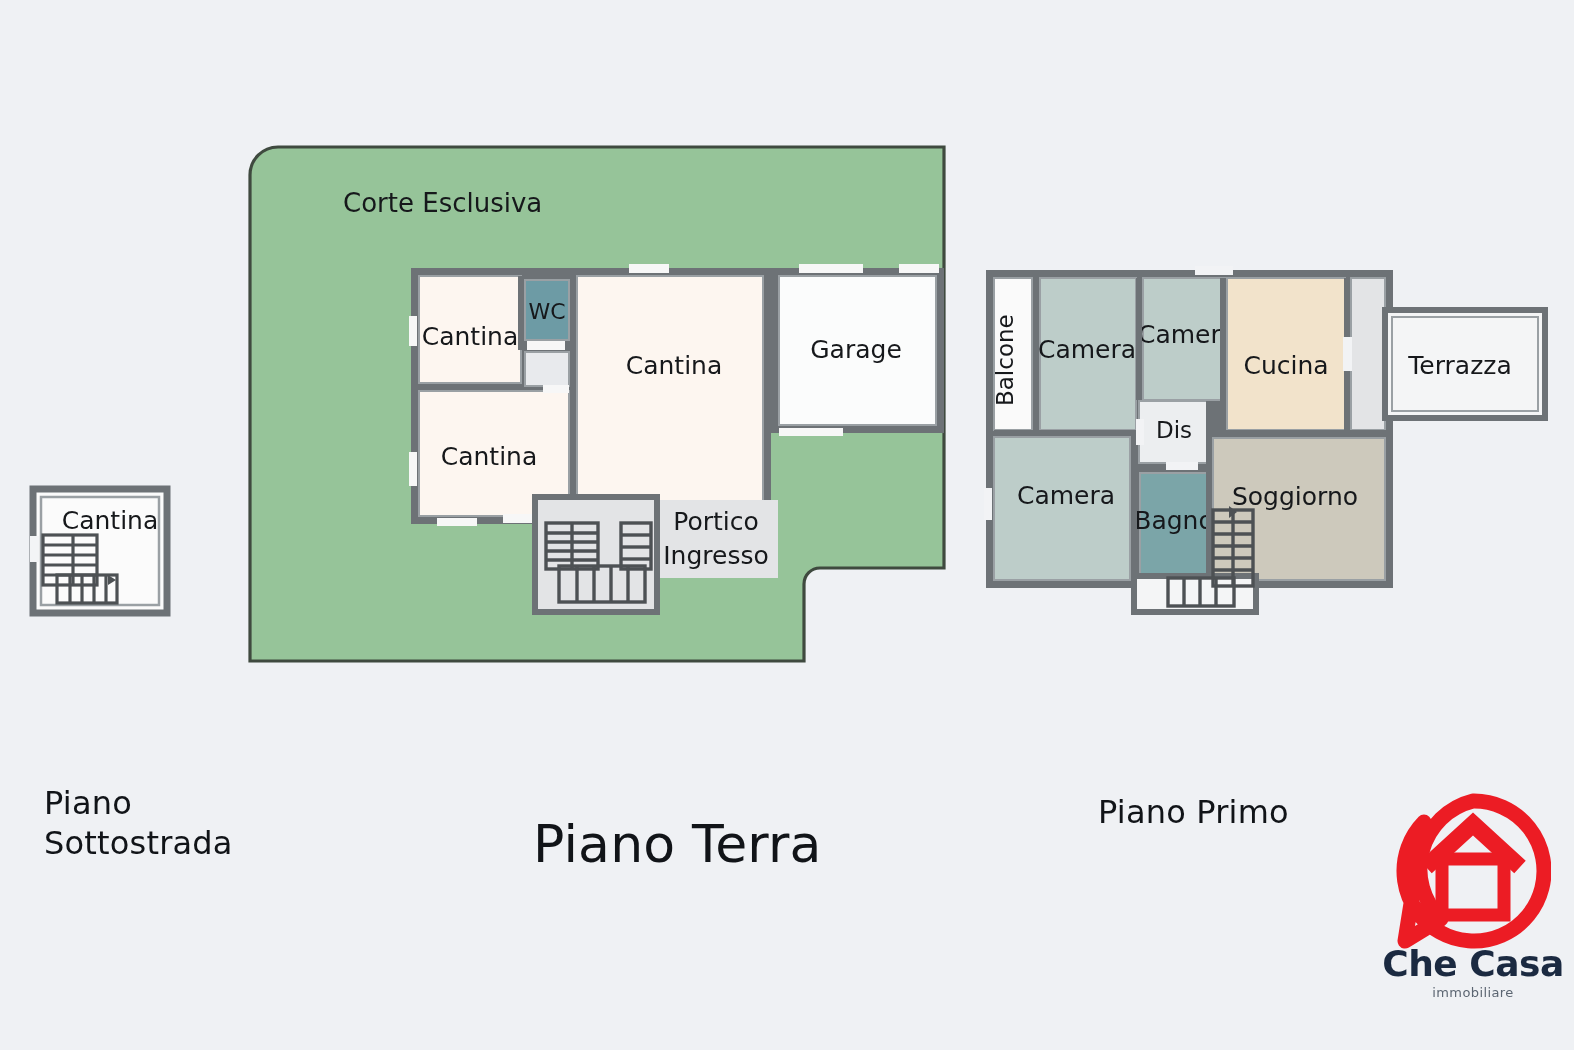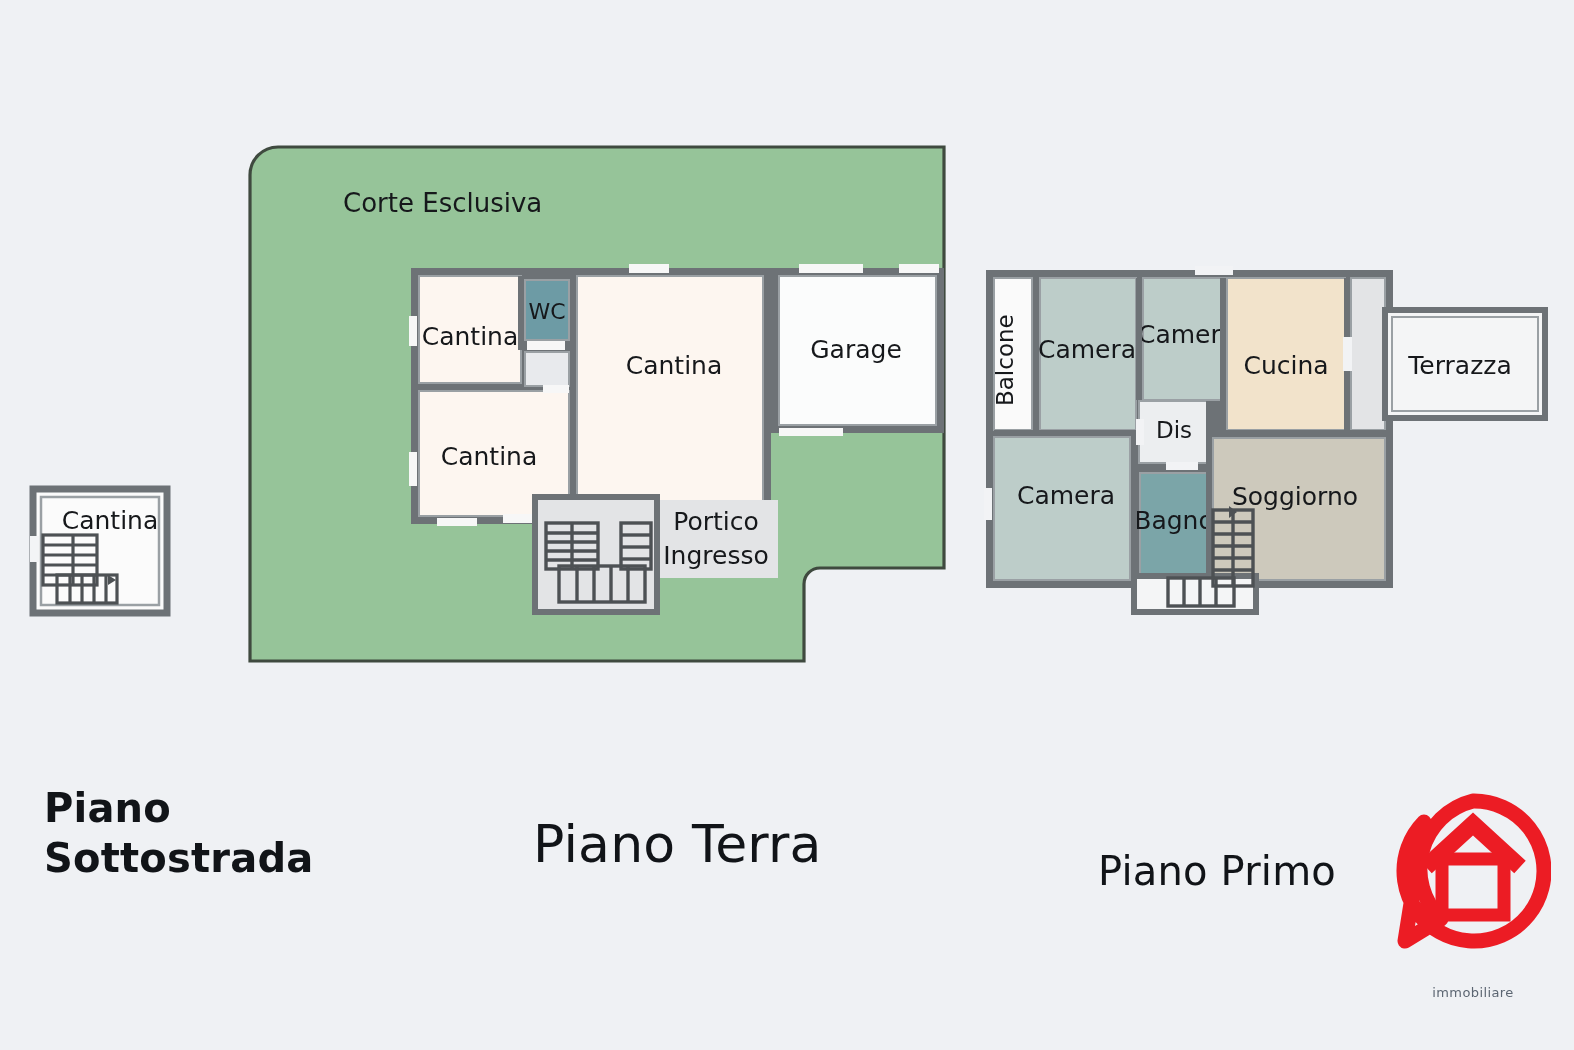--- a/index.html
+++ b/index.html
@@ -29,32 +29,31 @@
     position: absolute;
     color: #111418;
     font-weight: 400;
     letter-spacing: 0.2px;
     white-space: pre-line;
     line-height: 1.25;
   }
   #label-sottostrada {
     left: 44px;
     top: 783px;
-    font-size: 40px;
-    font-weight: bold;
+    font-size: 32px;
   }
   #label-terra {
     left: 533px;
     top: 812px;
     font-size: 52px;
   }
   #label-primo {
     left: 1098px;
-    top: 846px;
-    font-size: 40px;
+    top: 792px;
+    font-size: 32px;
   }
   
   #logo {
     position: absolute;
     left: 1375px;
     top: 793px;
     width: 196px;
     height: 222px;
   }
   #logo-mark {
@@ -291,16 +290,17 @@
       <path d="M78 8
                A 70 70 0 1 1 29 29
                L 10 148
                L 46 126
                A 70 70 0 0 1 78 8 Z" fill="none" stroke="#ec1c24" stroke-width="15" stroke-linejoin="round"></path>
 
       <path d="M31 74 L78 31 L125 74" fill="none" stroke="#ec1c24" stroke-width="17" stroke-linejoin="miter"></path>
 
       <rect x="47" y="66" width="62" height="56" fill="none" stroke="#ec1c24" stroke-width="13"></rect>
     </svg>
+    <div id="logo-name">Che Casa</div>
     <div id="logo-sub">immobiliare</div>
   </div>
 
 </div>
 
 </body></html>

